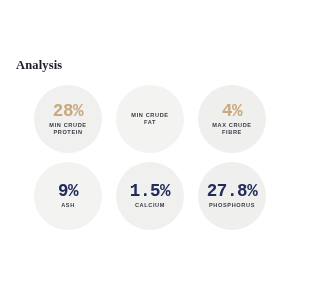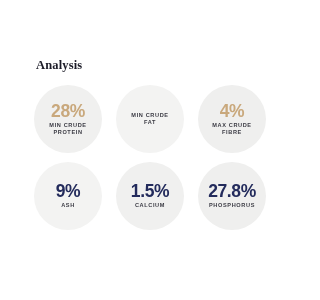--- a/index.html
+++ b/index.html
@@ -17,21 +17,21 @@
 
   #panel {
     position: relative;
     width: 300px;
     height: 300px;
     background: #ffffff;
   }
 
   #page-title {
     position: absolute;
-    left: 36px;
+    left: 16px;
     top: 58px;
     font-family: "Liberation Serif", serif;
     font-weight: bold;
     font-size: 12.5px;
     letter-spacing: 0.15px;
     color: #1c1c28;
     line-height: 14px;
     white-space: nowrap;
   }
 
@@ -57,21 +57,21 @@
     align-items: center;
     justify-content: center;
     box-sizing: border-box;
     padding: 0 4px;
   }
   .stat-circle.tint-a { background: #f0f0ef; }
   .stat-circle.tint-b { background: #f3f3f2; }
   .stat-circle.tint-c { background: #efefee; }
 
   .stat-value {
-    font-family: Liberation Sans, sans-serif;
+    font-family: Liberation Mono, monospace;
     font-weight: bold;
     font-size: 17.5px;
     line-height: 19px;
     letter-spacing: -0.4px;
     white-space: nowrap;
     margin-bottom: 1px;
   }
   .gold .stat-value { color: #c9a87c; }
   .navy .stat-value { color: #232b5c; }
 

